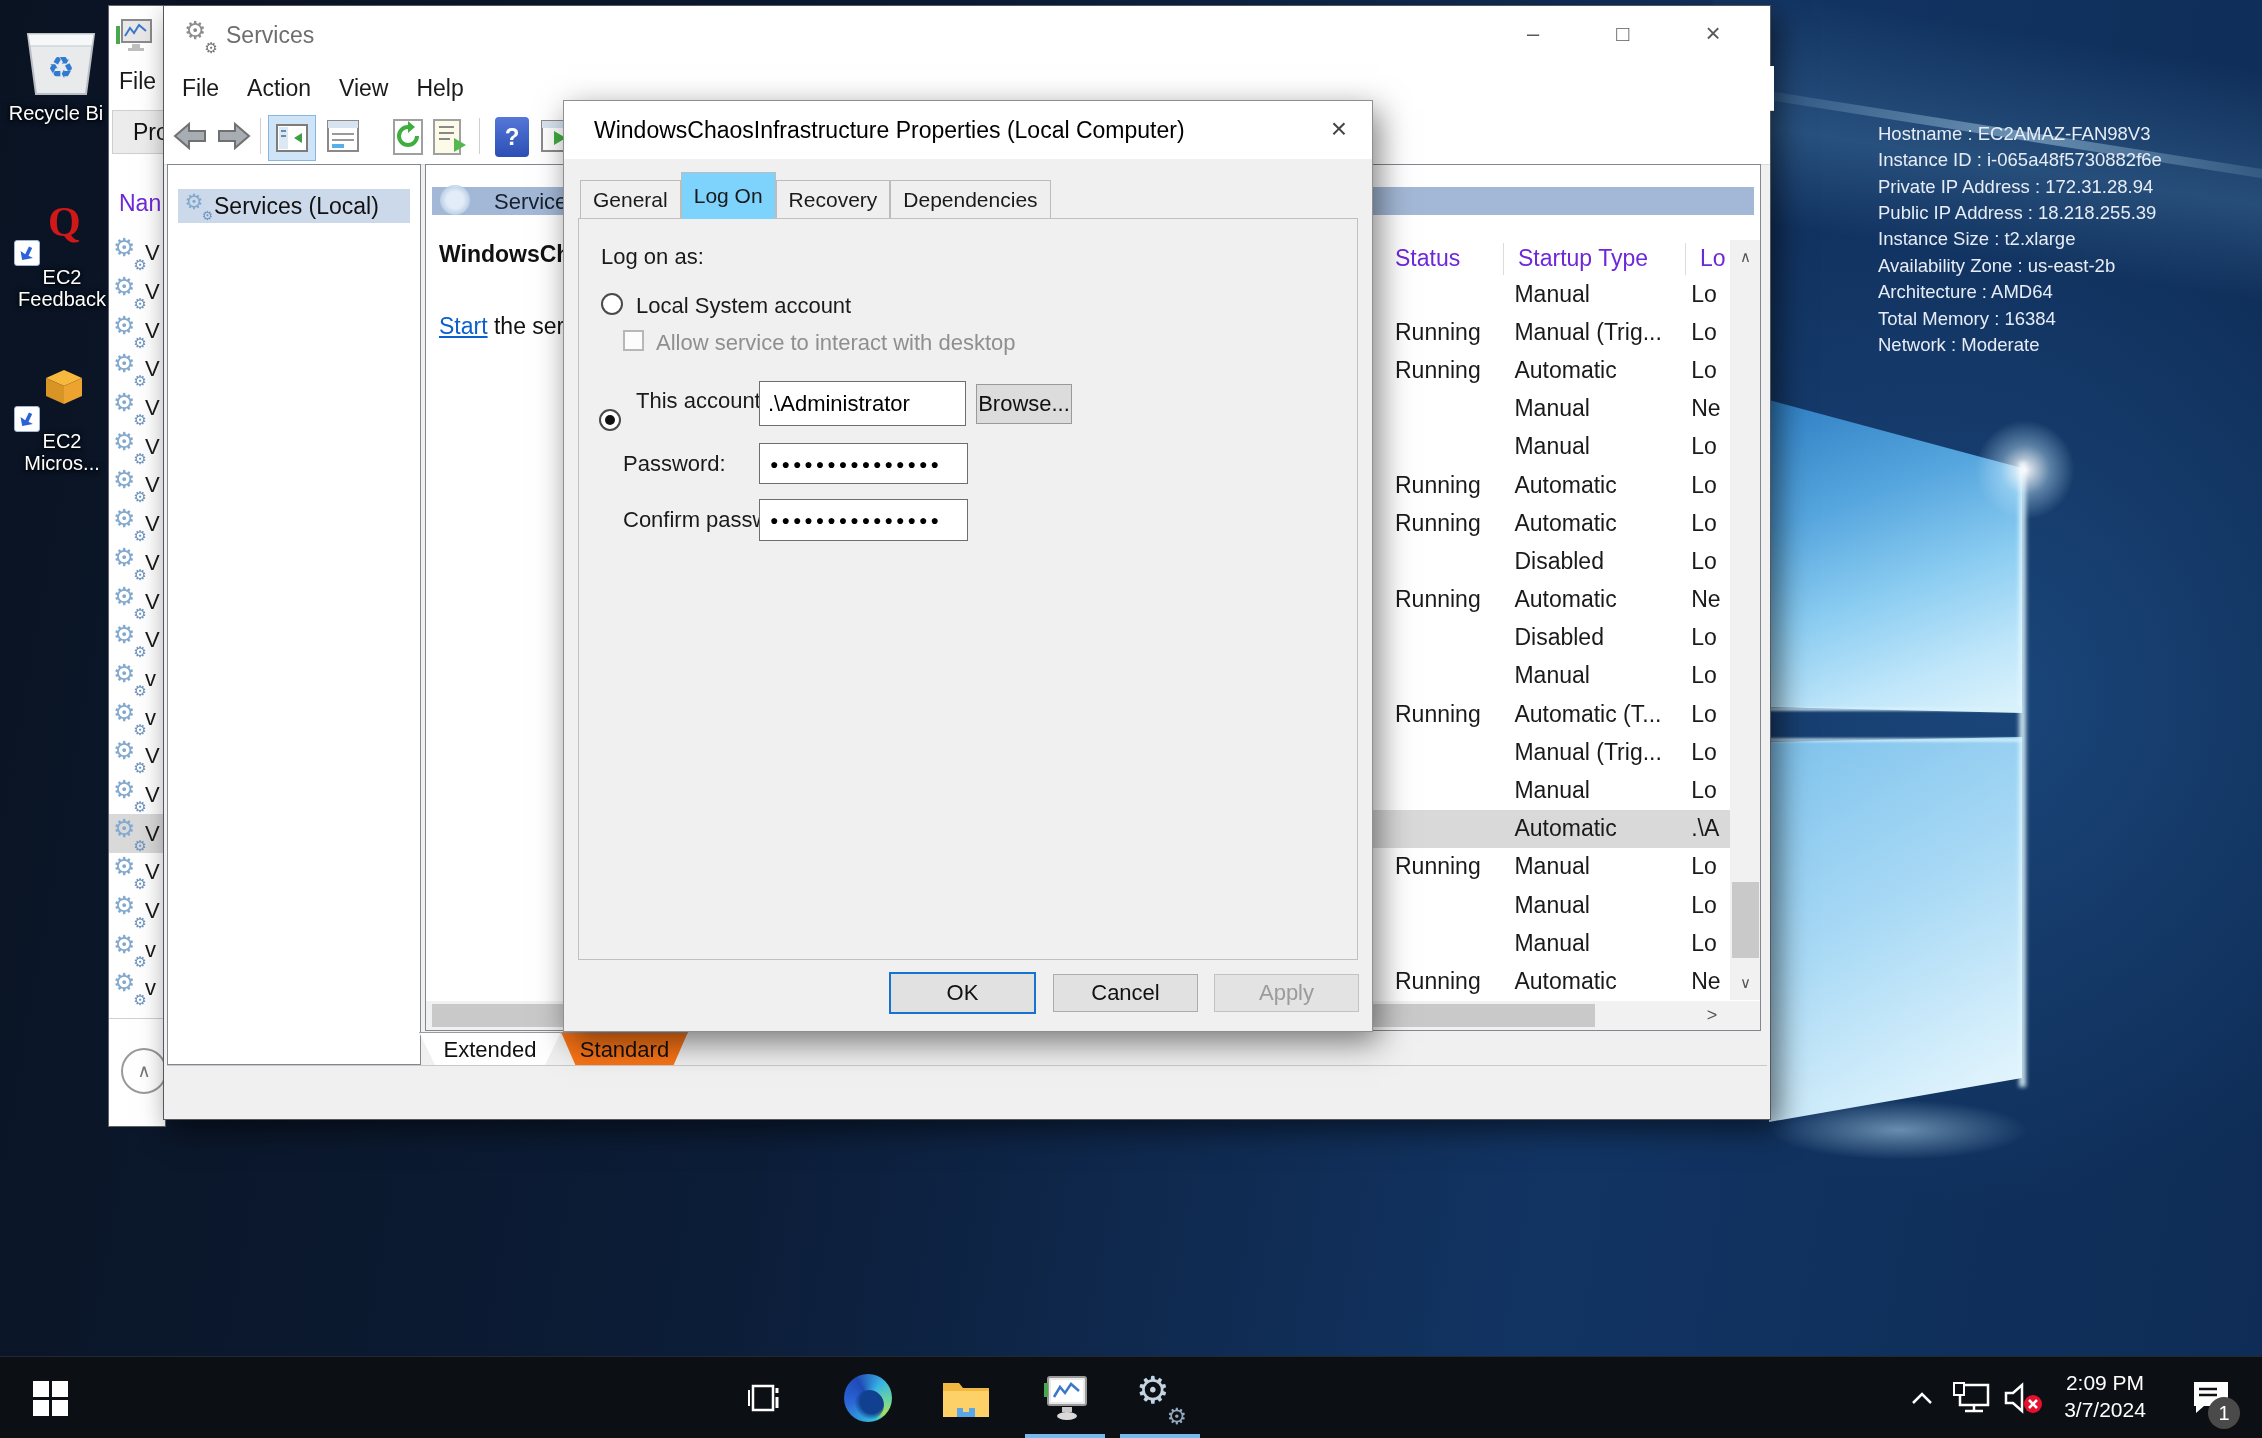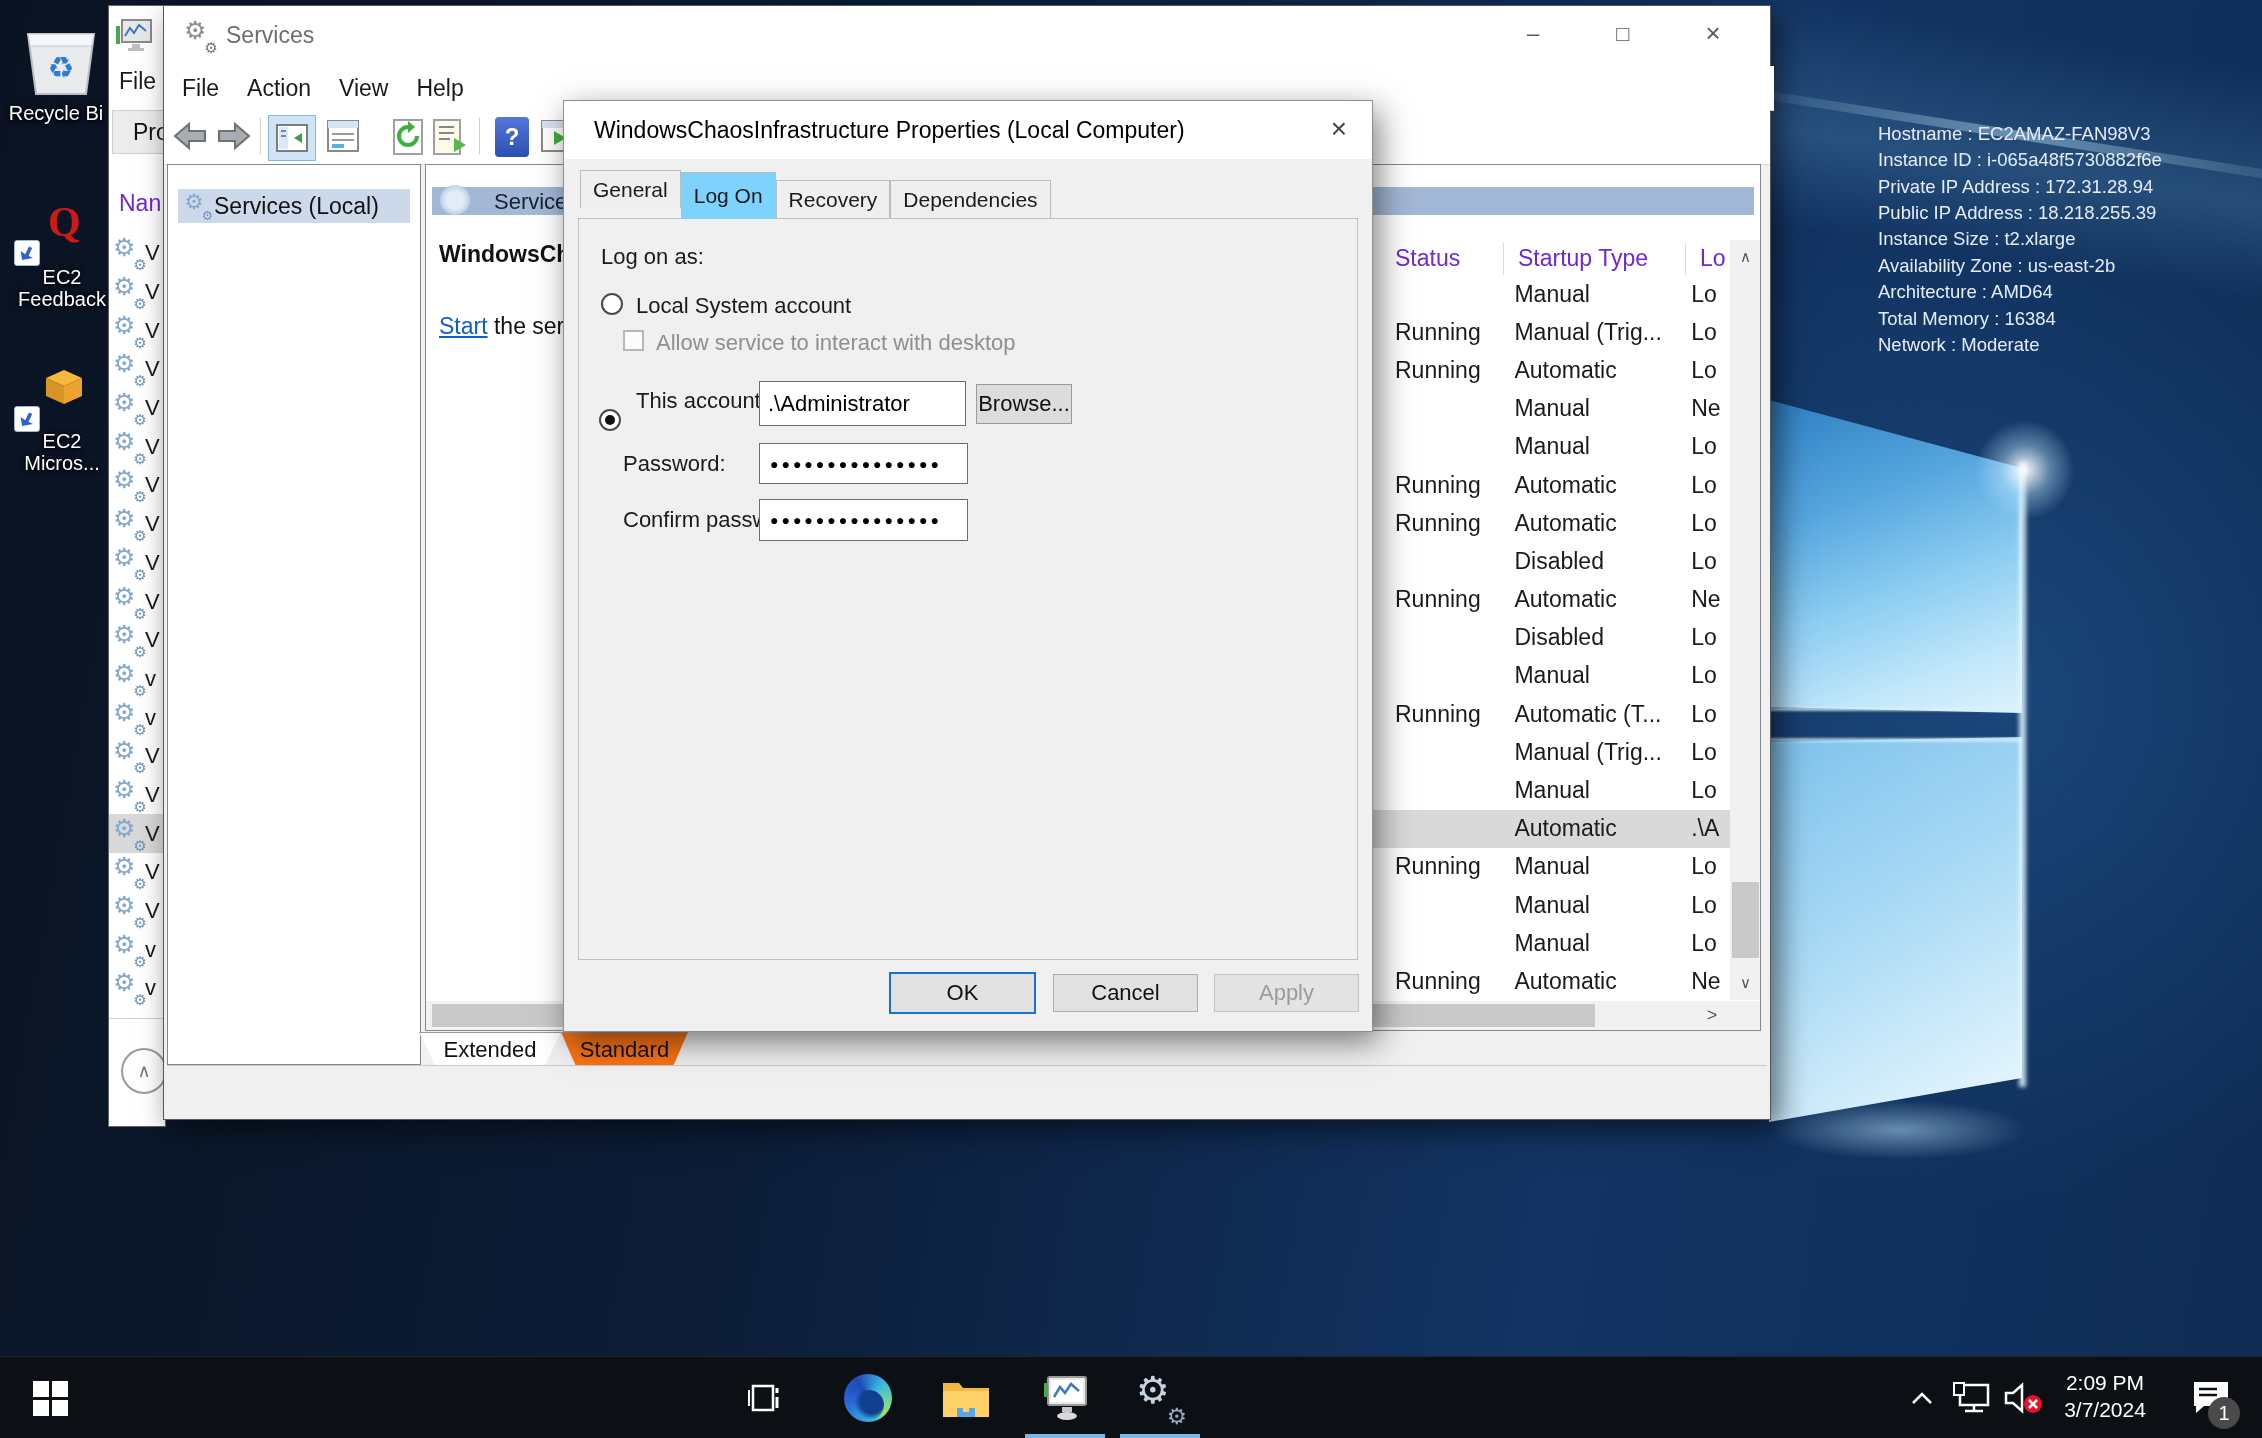--- a/index.html
+++ b/index.html
@@ -560,21 +560,21 @@
   <div class="abs" style="left:3px;top:1059px;width:1600px;height:50px;background:#f0f0f0;border-top:1px solid #c9c9c9"></div>
 </div>
 
 <div class="abs dlg" style="left:563px;top:100px;width:808px;height:930px;z-index:10">
   <div class="abs" style="left:0;top:0;width:100%;height:58px;background:#fff">
     <span class="abs" style="left:30px;top:16px;font-size:23px;color:#000;white-space:nowrap">WindowsChaosInfrastructure Properties (Local Computer)</span>
     <div class="abs" style="left:752px;top:8px;width:46px;height:40px;display:flex;align-items:center;justify-content:center;font-size:28px;color:#444">×</div>
   </div>
 
   <div class="abs" style="left:16px;top:70px;height:48px;display:flex;align-items:flex-end">
-    <div class="dtab inactive" style="margin-bottom:11px">General</div>
+    <div class="dtab inactive" style="margin-bottom:1px">General</div>
     <div class="dtab active">Log On</div>
     <div class="dtab inactive" style="margin-bottom:1px">Recovery</div>
     <div class="dtab inactive" style="margin-bottom:1px">Dependencies</div>
   </div>
 
   <div class="page abs" style="left:14px;top:117px;width:778px;height:740px"></div>
 
   <div class="lbl abs" style="left:37px;top:143px">Log on as:</div>
 
   <div class="radio abs" style="left:37px;top:192px"></div>

